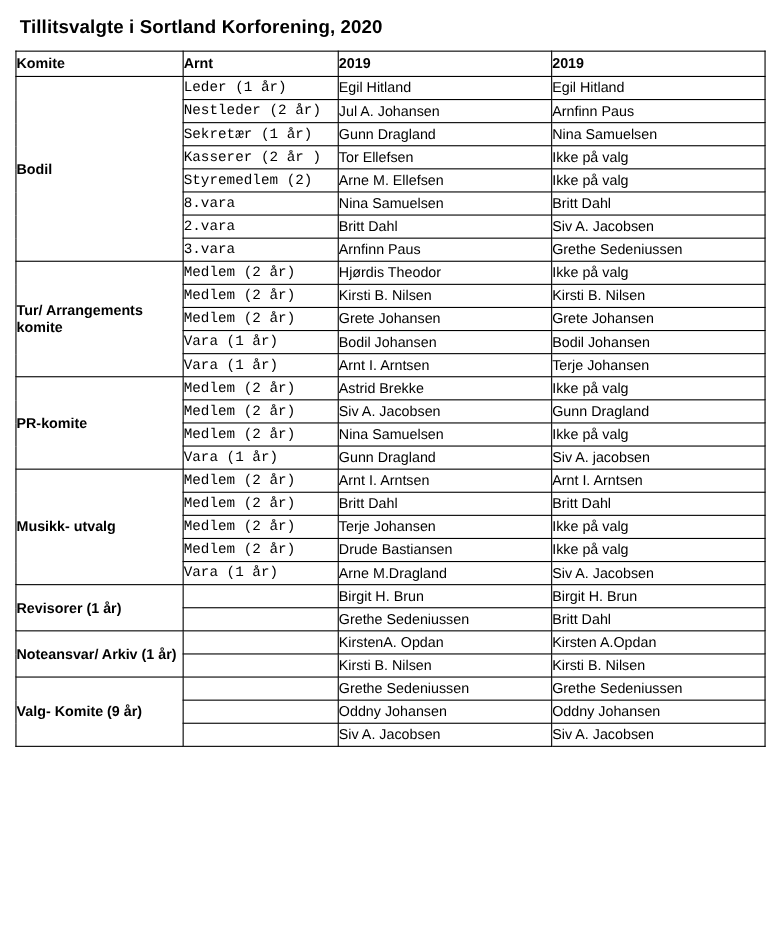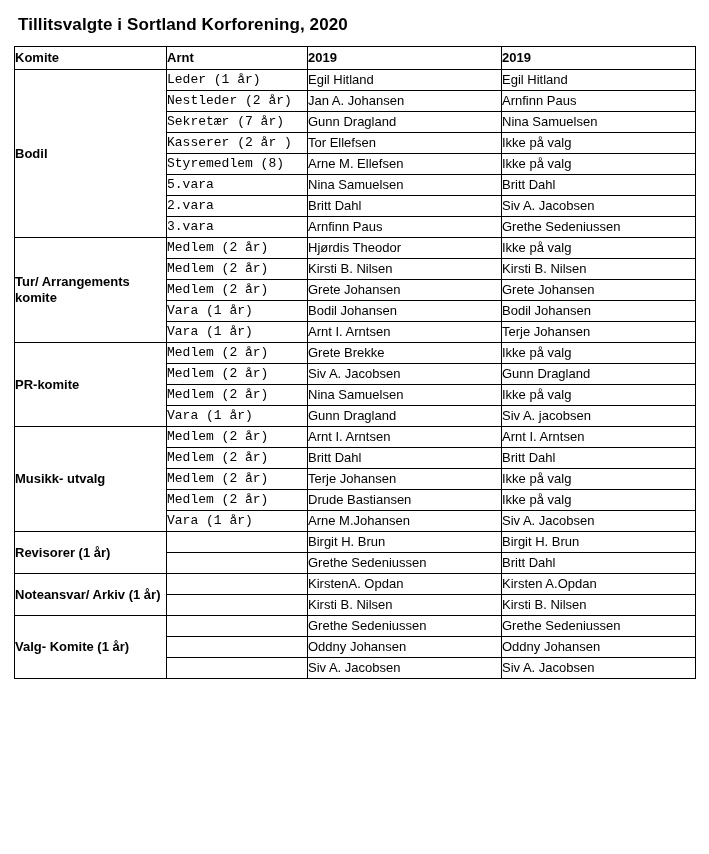--- a/index.html
+++ b/index.html
@@ -94,40 +94,40 @@
     </thead>
     <tbody id="table-body">
         <tr>
           <td class="group-cell" rowspan="8">Bodil</td>
           <td class="verv-cell">Leder (1 år)</td>
           <td class="val-cell">Egil Hitland</td>
           <td class="val-cell">Egil Hitland</td>
         </tr>
         <tr>
           <td class="verv-cell">Nestleder (2 år)</td>
-          <td class="val-cell">Jan A. Johansen</td>
+          <td class="val-cell">Jul A. Johansen</td>
           <td class="val-cell">Arnfinn Paus</td>
         </tr>
         <tr>
-          <td class="verv-cell">Sekretær (7 år)</td>
+          <td class="verv-cell">Sekretær (1 år)</td>
           <td class="val-cell">Gunn Dragland</td>
           <td class="val-cell">Nina Samuelsen</td>
         </tr>
         <tr>
           <td class="verv-cell">Kasserer (2 år )</td>
           <td class="val-cell">Tor Ellefsen</td>
           <td class="val-cell">Ikke på valg</td>
         </tr>
         <tr>
-          <td class="verv-cell">Styremedlem (8)</td>
+          <td class="verv-cell">Styremedlem (2)</td>
           <td class="val-cell">Arne M. Ellefsen</td>
           <td class="val-cell">Ikke på valg</td>
         </tr>
         <tr>
-          <td class="verv-cell">5.vara</td>
+          <td class="verv-cell">8.vara</td>
           <td class="val-cell">Nina Samuelsen</td>
           <td class="val-cell">Britt Dahl</td>
         </tr>
         <tr>
           <td class="verv-cell">2.vara</td>
           <td class="val-cell">Britt Dahl</td>
           <td class="val-cell">Siv A. Jacobsen</td>
         </tr>
         <tr>
           <td class="verv-cell">3.vara</td>
@@ -156,21 +156,21 @@
           <td class="val-cell">Bodil Johansen</td>
         </tr>
         <tr>
           <td class="verv-cell">Vara (1 år)</td>
           <td class="val-cell">Arnt I. Arntsen</td>
           <td class="val-cell">Terje Johansen</td>
         </tr>
         <tr>
           <td class="group-cell" rowspan="4">PR-komite</td>
           <td class="verv-cell">Medlem (2 år)</td>
-          <td class="val-cell">Grete Brekke</td>
+          <td class="val-cell">Astrid Brekke</td>
           <td class="val-cell">Ikke på valg</td>
         </tr>
         <tr>
           <td class="verv-cell">Medlem (2 år)</td>
           <td class="val-cell">Siv A. Jacobsen</td>
           <td class="val-cell">Gunn Dragland</td>
         </tr>
         <tr>
           <td class="verv-cell">Medlem (2 år)</td>
           <td class="val-cell">Nina Samuelsen</td>
@@ -197,21 +197,21 @@
           <td class="val-cell">Terje Johansen</td>
           <td class="val-cell">Ikke på valg</td>
         </tr>
         <tr>
           <td class="verv-cell">Medlem (2 år)</td>
           <td class="val-cell">Drude Bastiansen</td>
           <td class="val-cell">Ikke på valg</td>
         </tr>
         <tr>
           <td class="verv-cell">Vara (1 år)</td>
-          <td class="val-cell">Arne M.Johansen</td>
+          <td class="val-cell">Arne M.Dragland</td>
           <td class="val-cell">Siv A. Jacobsen</td>
         </tr>
         <tr>
           <td class="group-cell" rowspan="2">Revisorer (1 år)</td>
           <td class="verv-cell"></td>
           <td class="val-cell">Birgit H. Brun</td>
           <td class="val-cell">Birgit H. Brun</td>
         </tr>
         <tr>
           <td class="verv-cell"></td>
@@ -223,21 +223,21 @@
           <td class="verv-cell"></td>
           <td class="val-cell">KirstenA. Opdan</td>
           <td class="val-cell">Kirsten A.Opdan</td>
         </tr>
         <tr>
           <td class="verv-cell"></td>
           <td class="val-cell">Kirsti B. Nilsen</td>
           <td class="val-cell">Kirsti B. Nilsen</td>
         </tr>
         <tr>
-          <td class="group-cell" rowspan="3">Valg- Komite (1 år)</td>
+          <td class="group-cell" rowspan="3">Valg- Komite (9 år)</td>
           <td class="verv-cell"></td>
           <td class="val-cell">Grethe Sedeniussen</td>
           <td class="val-cell">Grethe Sedeniussen</td>
         </tr>
         <tr>
           <td class="verv-cell"></td>
           <td class="val-cell">Oddny Johansen</td>
           <td class="val-cell">Oddny Johansen</td>
         </tr>
         <tr>

